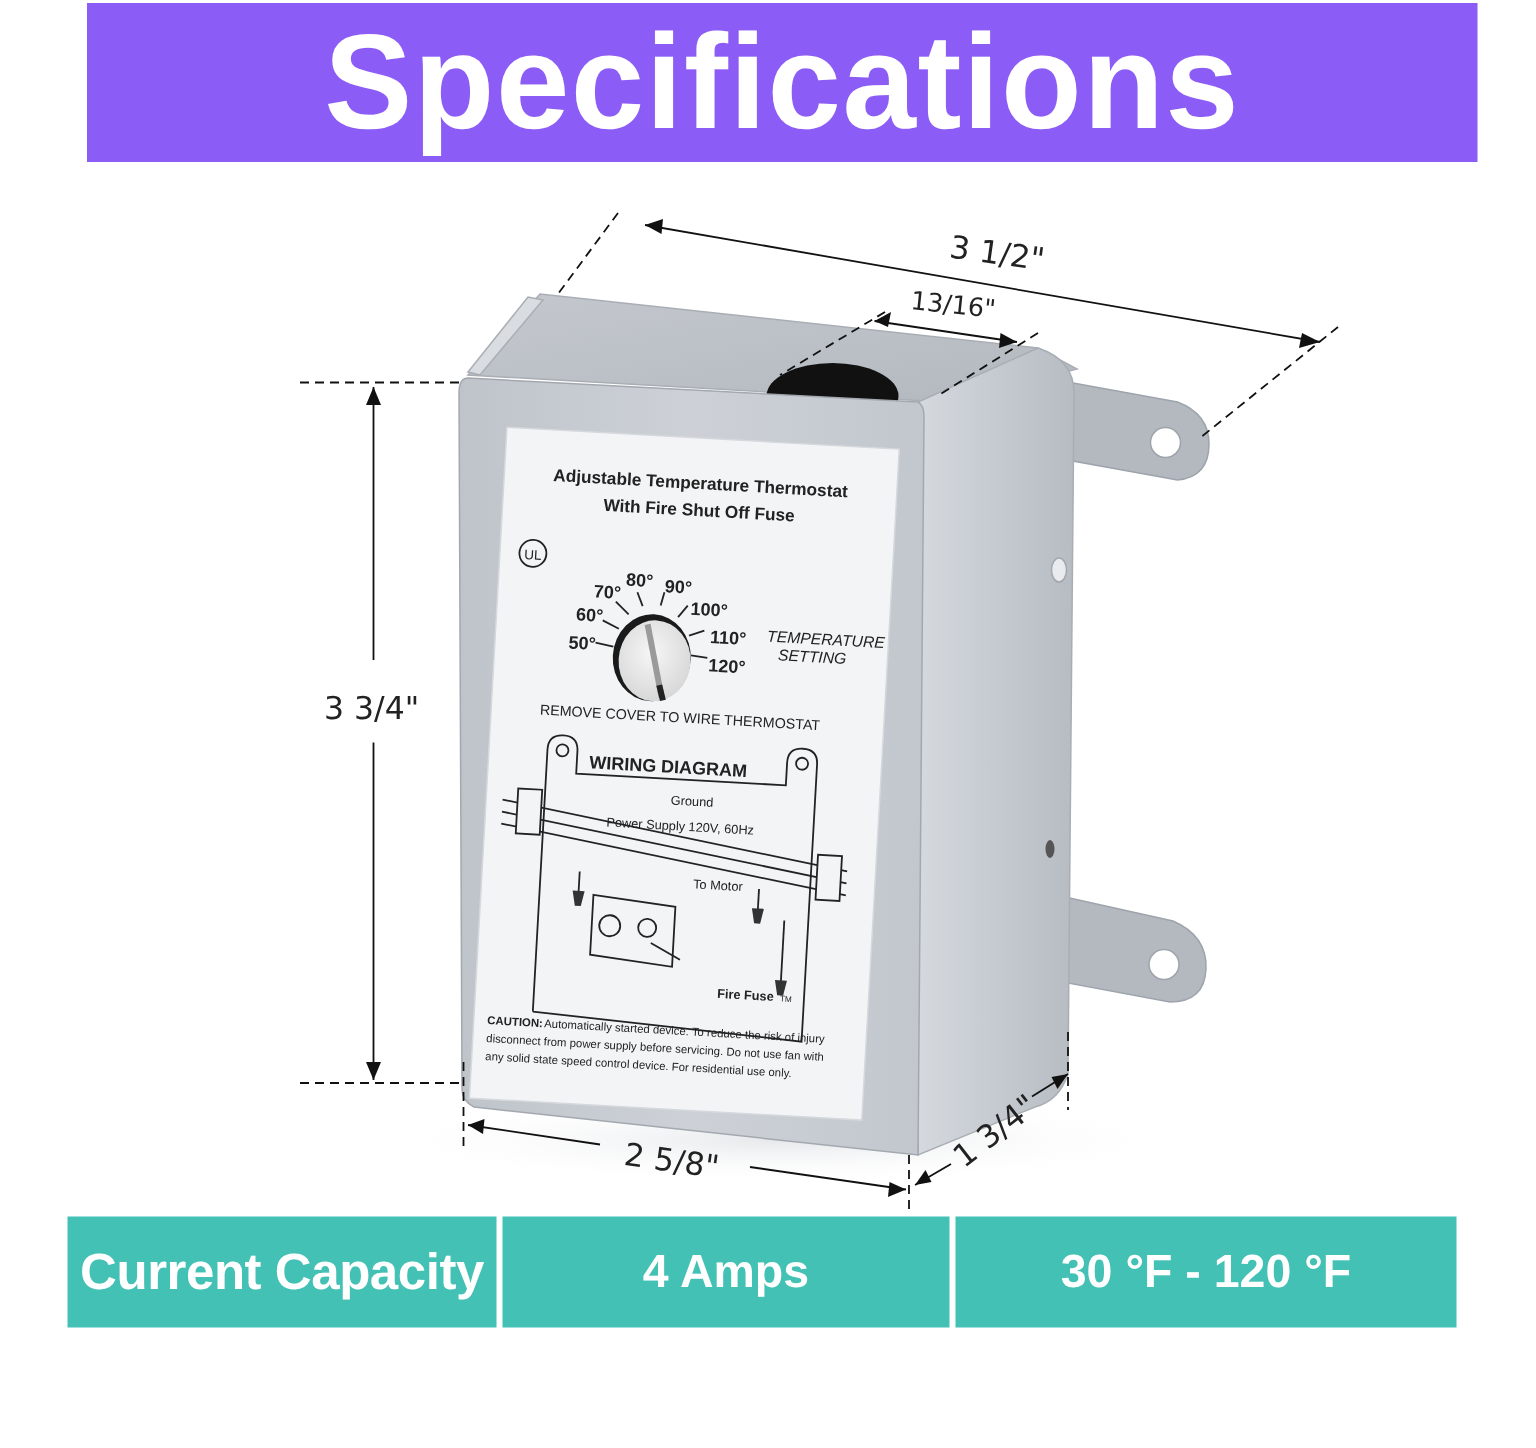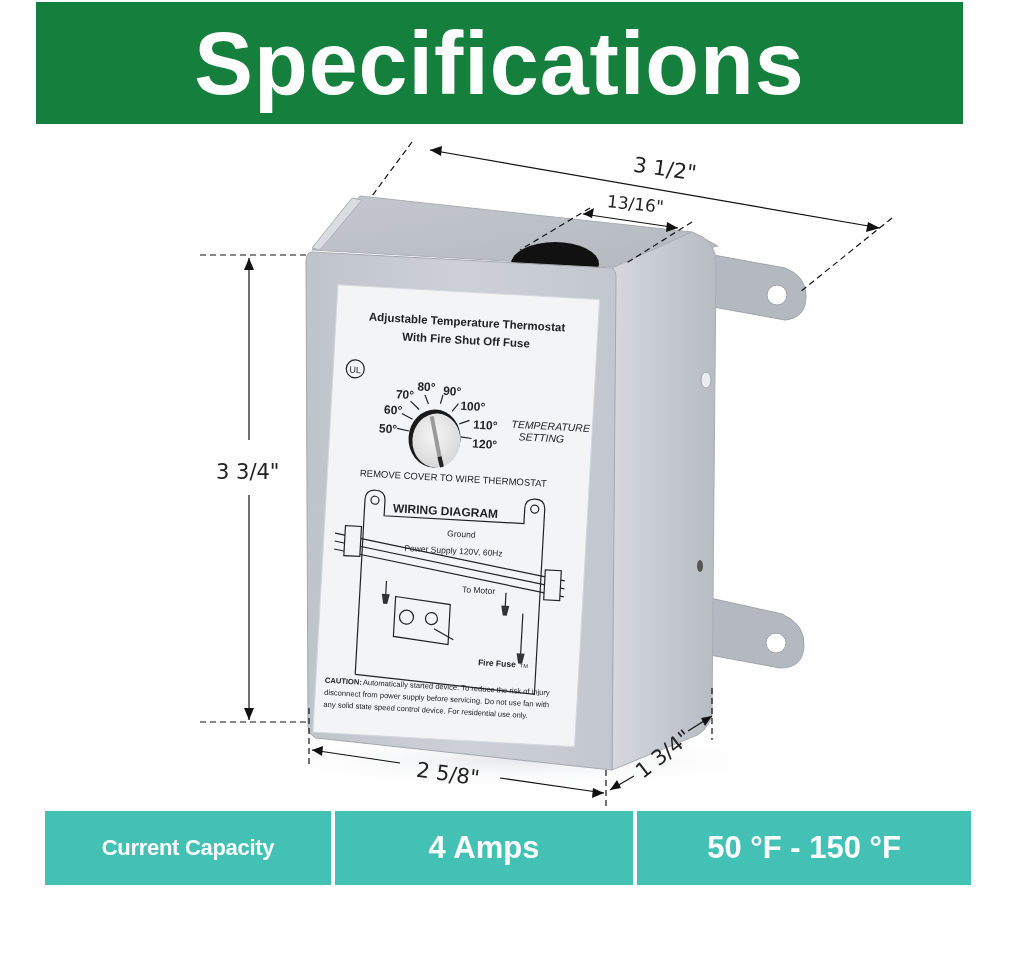--- a/index.html
+++ b/index.html
@@ -2,22 +2,22 @@
 <html><head>
 <meta charset="utf-8">
 <style>
   html, body { margin: 0; padding: 0; }
   body {
     width: 1024px; height: 965px; position: relative; overflow: hidden;
     background: #ffffff;
     font-family: "Liberation Sans", sans-serif;
   }
   .header-banner {
-    position: absolute; left: 36px; top: 2px; width: 927px; height: 122px;
-    background: #15803d;
+    position: absolute; left: 58px; top: 2px; width: 927px; height: 106px;
+    background: #8b5cf6;
     display: flex; align-items: center; justify-content: center;
   }
   .header-title {
     color: #ffffff; font-weight: 700; font-size: 88px; letter-spacing: 1px;
     font-family: "Liberation Sans", sans-serif;
     transform: scaleY(1.02);
   }
   .product-area { position: absolute; left: 0; top: 124px; width: 1024px; height: 684px; }
   .dim-label {
     position: absolute; font-size: 21px; color: #222; background: #fff;
@@ -25,21 +25,21 @@
   }
   .spec-table {
     position: absolute; left: 45px; top: 811px; width: 926px; height: 152px;
     display: grid; grid-template-columns: 286px 298px 334px; grid-template-rows: 74px 74px;
     column-gap: 4px; row-gap: 4px;
   }
   .cell {
     background: #43C1B5; color: #fff; display: flex; align-items: center; justify-content: center;
     font-family: "Liberation Sans", sans-serif; white-space: nowrap;
   }
-  .cell.head { font-size: 22px; font-weight: 700; letter-spacing: -0.3px; }
+  .cell.head { font-size: 34px; font-weight: 700; letter-spacing: -0.3px; }
   .cell.val { font-size: 31px; font-weight: 700; }
   .label-text { font-family: "Liberation Sans", sans-serif; fill: #222; }
 </style>
 </head>
 <body>
 
 <div class="header-banner">
   <span class="header-title">Specifications</span>
 </div>
 
@@ -211,14 +211,14 @@
   <span class="dim-label" style="left:633px; top:35px; transform:rotate(8deg); background:transparent;">3 1/2"</span>
   <span class="dim-label" style="left:607px; top:72px; font-size:17px; transform:rotate(6deg); background:transparent;">13/16"</span>
   <span class="dim-label" style="left:216px; top:338px; background:transparent;">3 3/4"</span>
   <span class="dim-label" style="left:416px; top:640px; transform:rotate(8deg); background:transparent;">2 5/8"</span>
   <span class="dim-label" style="left:632px; top:620px; transform:rotate(-38deg); background:transparent;">1 3/4"</span>
 </div>
 
 <div class="spec-table">
   <div class="cell head">Current Capacity</div>
   <div class="cell val">4 Amps</div>
-  <div class="cell val">50 °F - 150 °F</div>
+  <div class="cell val">30 °F - 120 °F</div>
 </div>
 
 </body></html>

